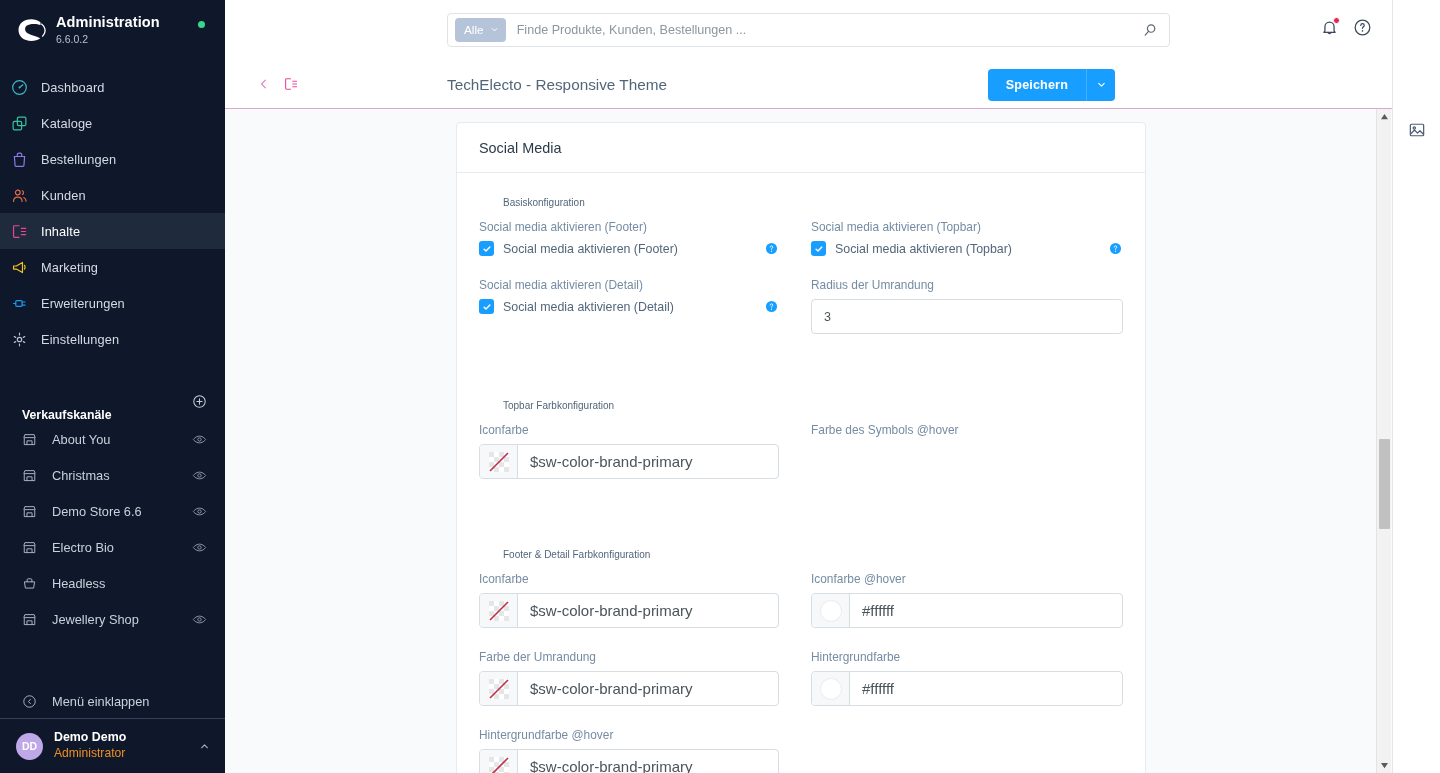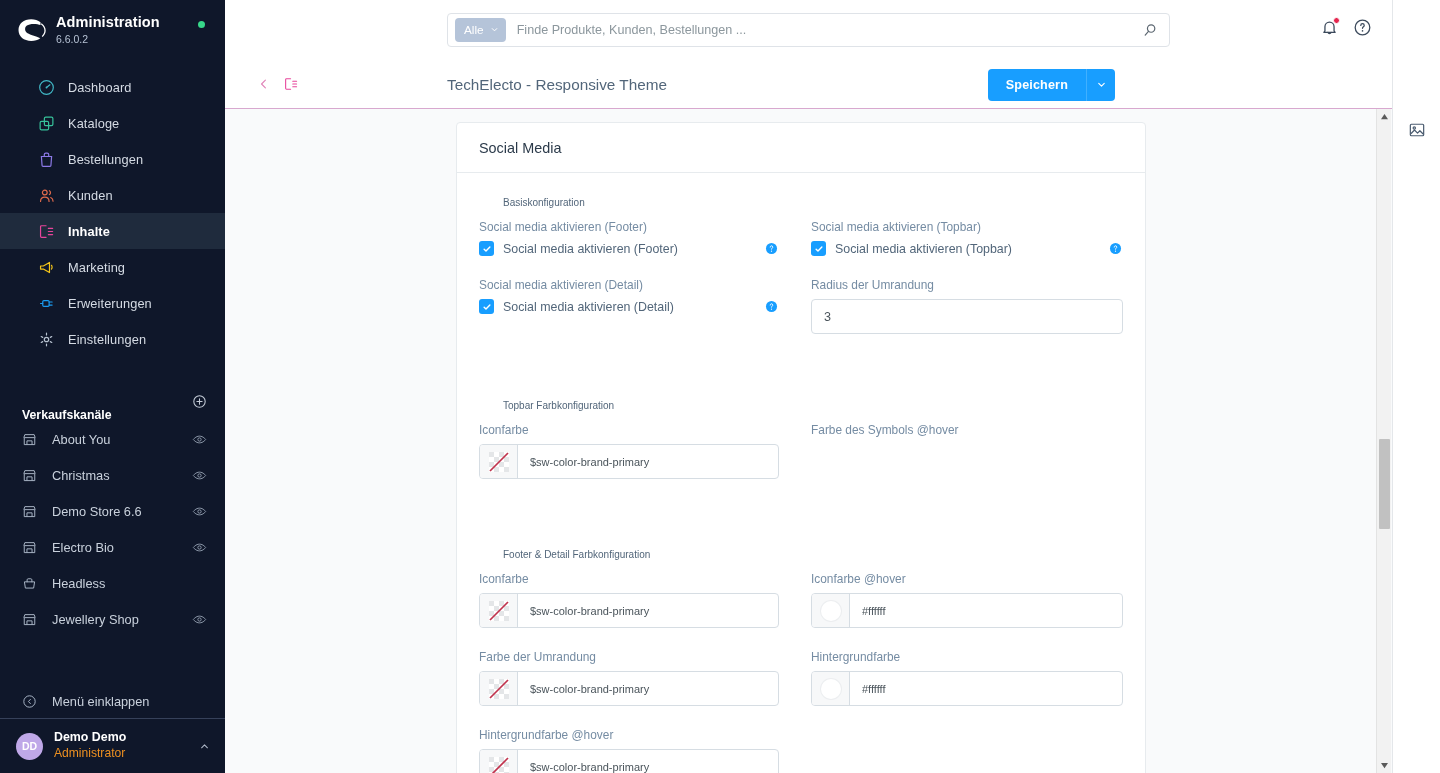--- a/index.html
+++ b/index.html
@@ -24,26 +24,26 @@
   }
   .sb-logo { width: 34px; height: 34px; flex: 0 0 34px; display: flex; align-items: center; justify-content: center; }
   .sb-titles { margin-left: 8px; display: flex; flex-direction: column; justify-content: center; }
   .sb-title { color: #ffffff; font-size: 14.5px; font-weight: bold; letter-spacing: .1px; line-height: 1.15; }
   .sb-version { color: #b6c2d4; font-size: 10.5px; line-height: 1.35; margin-top: 1px; }
   .sb-dot { position: absolute; right: 20px; top: 21px; width: 7px; height: 7px; border-radius: 50%; background: #37d88a; }
 
   .sb-nav { margin-top: 9px; }
   .sb-item {
     height: 36px; display: flex; align-items: center;
-    padding-left: 38px; cursor: pointer; position: relative;
+    padding-left: 11px; cursor: pointer; position: relative;
   }
   .sb-item .ic { width: 24px; flex: 0 0 24px; display: flex; align-items: center; justify-content: flex-start; }
   .sb-item .lbl { color: #d5dbe4; font-size: 12.8px; margin-left: 6px; letter-spacing: .1px; }
   .sb-item.active { background: #1f2b3d; }
-  .sb-item.active .lbl { color: #ffffff; font-weight: bold; }
+  .sb-item.active .lbl { color: #ffffff; font-weight: normal; }
 
   .sb-section {
     margin-top: 30px; height: 28px; display: flex; align-items: center;
     padding: 0 18px 0 22px; justify-content: space-between;
   }
   .sb-section .t { color: #ffffff; font-size: 12.3px; font-weight: bold; margin-top: 28px; }
   .sb-section .plus { cursor: pointer; display: flex; }
 
   .sc-list { margin-top: 6px; }
   .sc-item {
@@ -180,21 +180,21 @@
   .color-field { display: flex; width: 100%; height: 35px; border: 1px solid #d6dde3; border-radius: 4px; overflow: hidden; background: #ffffff; }
   .swatch {
     width: 38px; flex: 0 0 38px; border-right: 1px solid #d6dde3;
     background: #f7f8f9; display: flex; align-items: center; justify-content: center;
     cursor: pointer;
   }
   .swatch-solid { background: #f7f8f9; }
   .swatch-solid .dot { width: 20px; height: 20px; border-radius: 50%; background: #ffffff; box-shadow: 0 0 0 1px #eceef0; }
   .color-input {
     flex: 1 1 auto; border: none; outline: none; background: transparent;
-    font-family: "Liberation Sans", sans-serif; font-size: 11px; color: #4a545b; padding: 0 12px;
+    font-family: "Liberation Sans", sans-serif; font-size: 15px; color: #4a545b; padding: 0 12px;
   }
 
   
   .sbar {
     position: absolute; right: 1px; top: 0; width: 15px; height: 100%;
     background: #f2f2f2; border-left: 1px solid #e3e3e3;
   }
   .sbar-arrow { height: 15px; display: flex; align-items: center; justify-content: center; cursor: pointer; }
   .sbar-arrow.bot { position: absolute; bottom: 0; left: 0; width: 15px; }
   .sbar-thumb {

